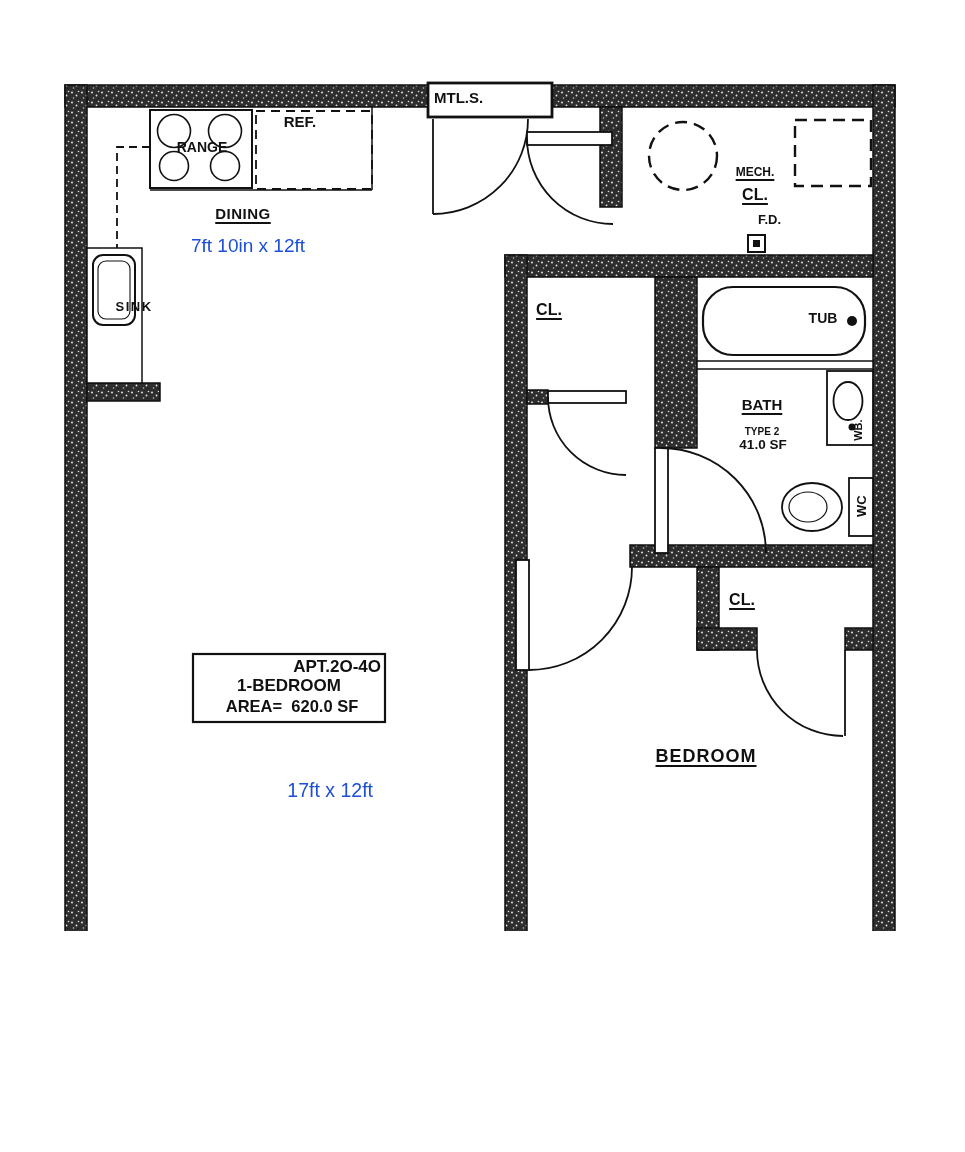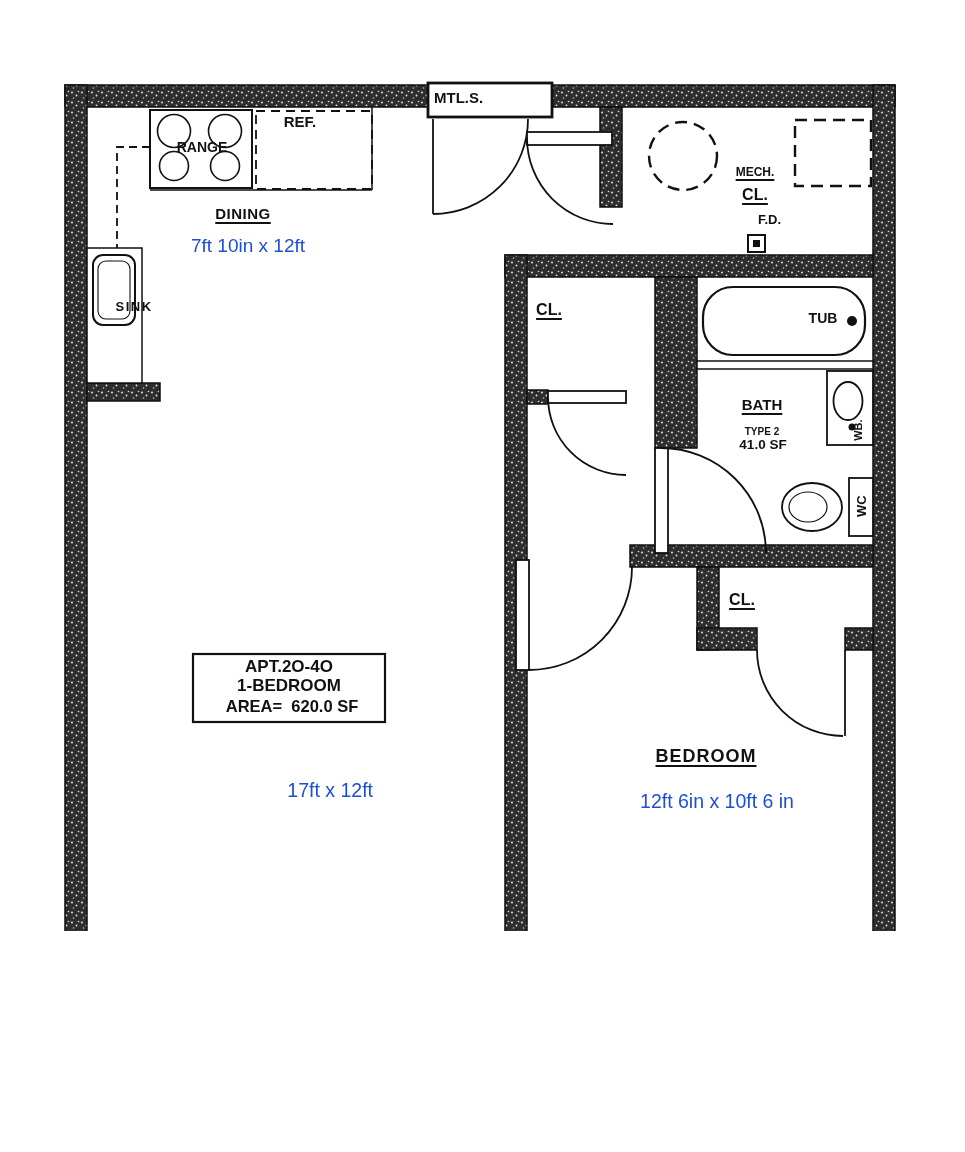--- a/index.html
+++ b/index.html
@@ -159,22 +159,21 @@
 
   <div class="lbl b" style="left:799px;top:311px;width:48px;font-size:14px;">TUB</div>
   <div class="lbl b u" style="left:726px;top:397px;width:72px;font-size:15px;">BATH</div>
   <div class="lbl b" style="left:724px;top:426px;width:76px;font-size:10px;">TYPE 2</div>
   <div class="lbl b" style="left:726px;top:437px;width:74px;font-size:13.5px;">41.0 SF</div>
   <div class="lbl b rot" style="left:836px;top:424px;width:44px;font-size:11px;">WB.</div>
   <div class="lbl b rot" style="left:838px;top:499px;width:48px;font-size:13px;">WC</div>
 
   <div class="lbl b u" style="left:712px;top:591px;width:60px;font-size:16px;">CL.</div>
 
-  <div class="lbl b" style="left:197px;top:657px;width:184px;font-size:17px;">APT.2O-4O</div>
+  <div class="lbl b" style="left:197px;top:657px;width:184px;font-size:17px;text-align:right;">APT.2O-4O</div>
   <div class="lbl b" style="left:197px;top:676px;width:184px;font-size:17px;">1-BEDROOM</div>
   <div class="lbl b pre" style="left:200px;top:697px;width:184px;font-size:16.5px;">AREA=  620.0 SF</div>
 
   <div class="lbl dim" style="left:203px;top:780px;width:170px;font-size:19.5px;text-align:right;">17ft x 12ft</div>
 
   <div class="lbl b u" style="left:629px;top:746px;width:154px;font-size:18px;letter-spacing:1px;">BEDROOM</div>
-  <div class="lbl dim" style="left:610px;top:791px;width:214px;font-size:19.5px;">12ft 6in x 10ft 6 in</div>
 
 </div>
 
 </body></html>

